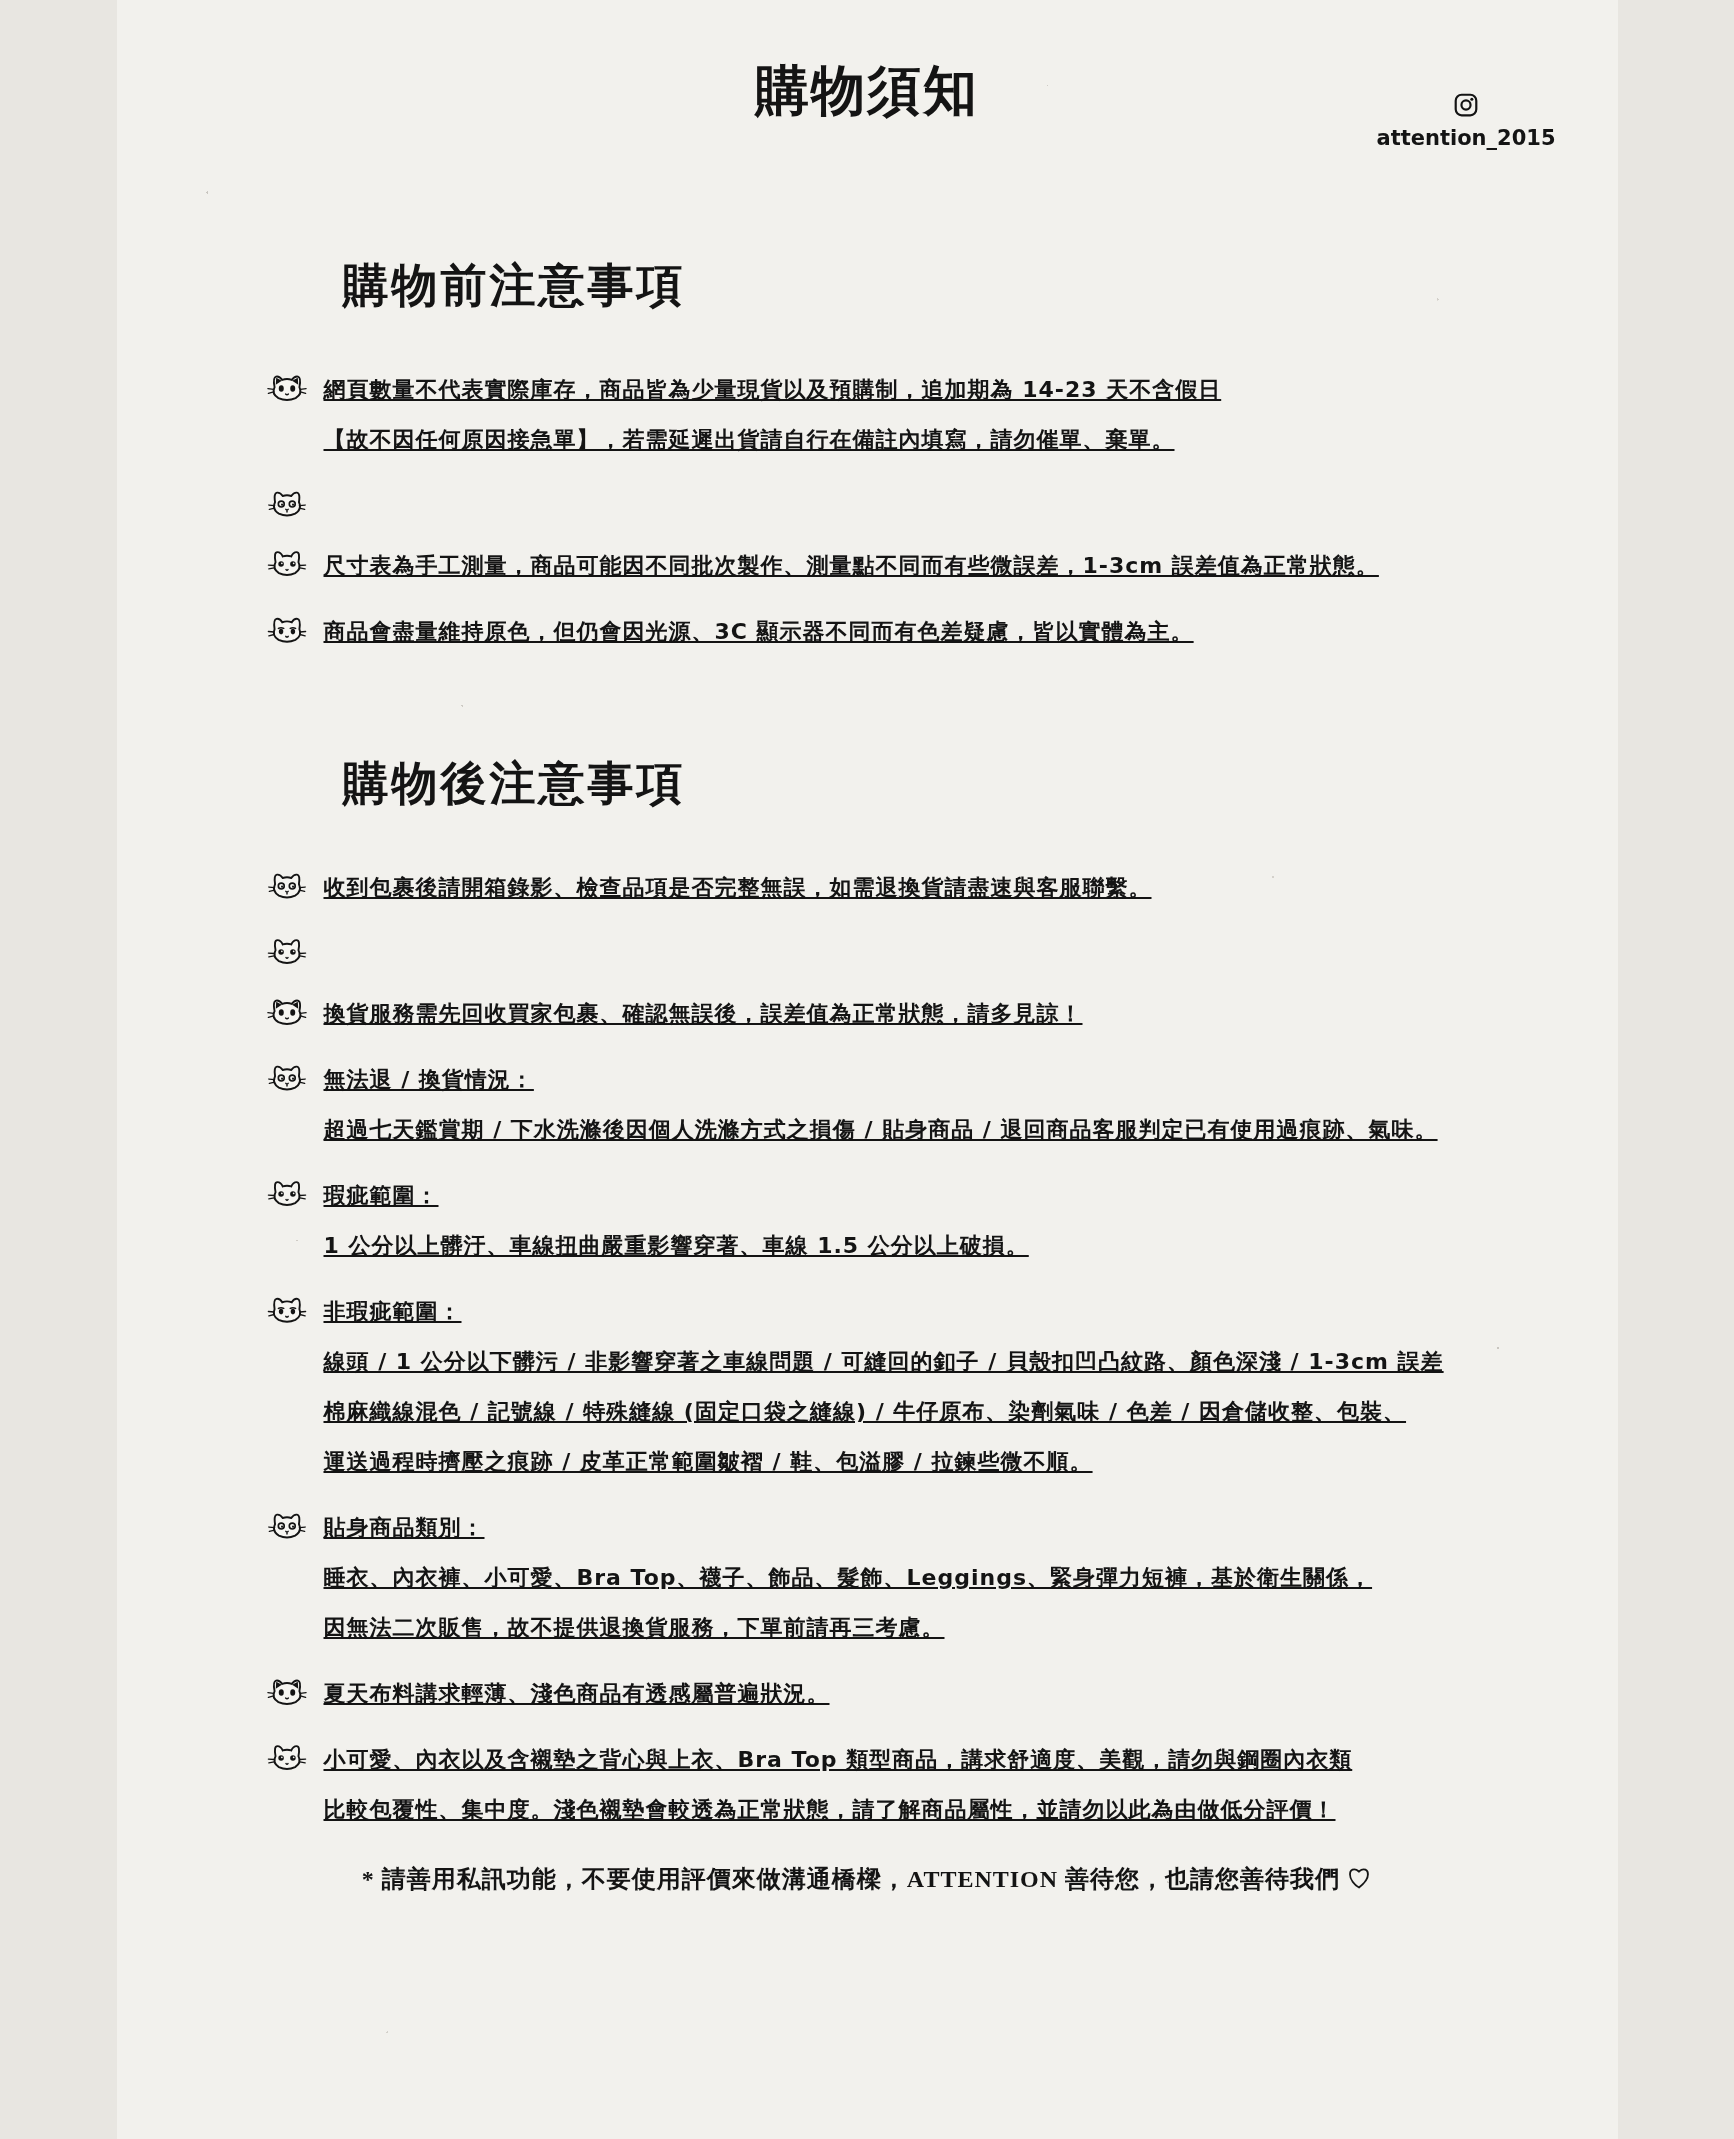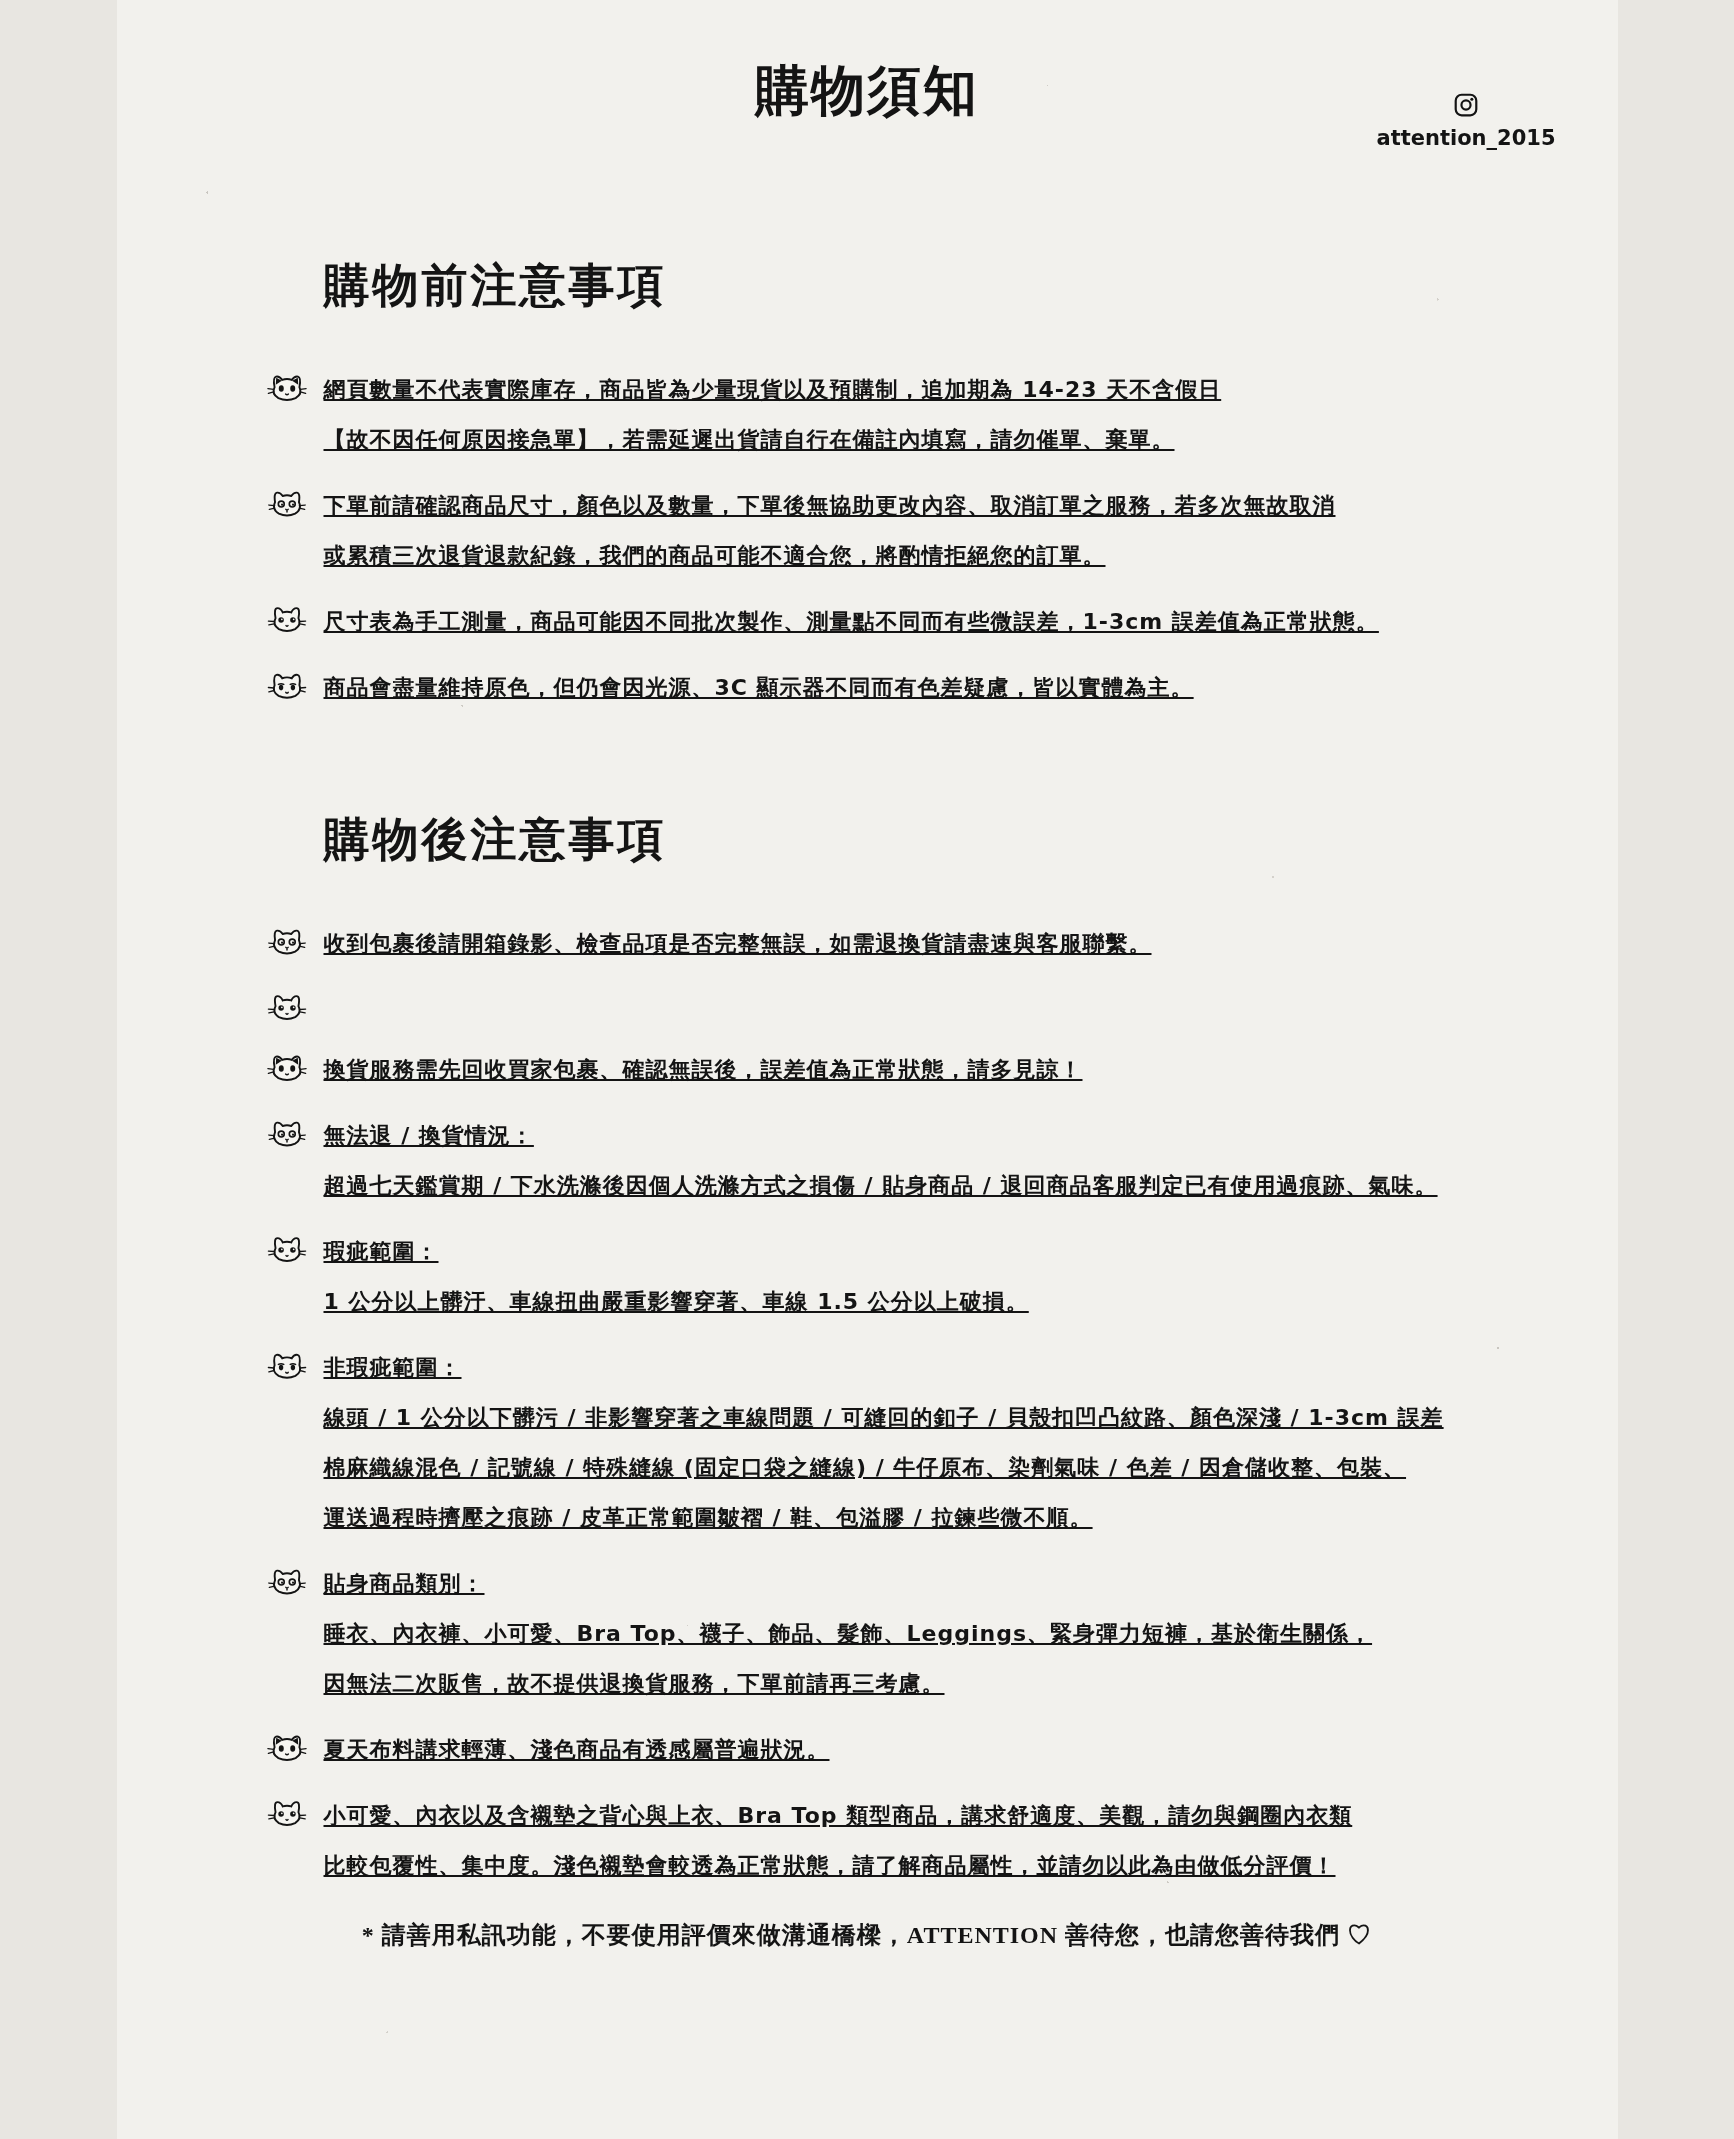--- a/index.html
+++ b/index.html
@@ -39,21 +39,21 @@
     display: flex;
     align-items: center;
     gap: 8px;
     font-size: 21px;
     font-weight: 700;
     flex-direction: column;
   }
   .ig-badge svg { display: block; }
   .content { padding: 0 60px 0 149px; }
   .section-heading {
-    margin-left: 58px;
+    margin-left: 77px;
     margin-top: 127px;
     margin-bottom: 48px;
     font-size: 46px;
     font-weight: 900;
     letter-spacing: 3px;
   }
   .section-heading.second { margin-top: 96px; }
   .bullet {
     display: flex;
     align-items: flex-start;
@@ -153,22 +153,20 @@
         </span>
       <p class="btext">網頁數量不代表實際庫存，商品皆為少量現貨以及預購制，追加期為 14-23 天不含假日
 【故不因任何原因接急單】，若需延遲出貨請自行在備註內填寫，請勿催單、棄單。</p>
     </div>
     <div class="bullet">
       <span class="cat">
           <svg viewBox="0 0 42 38" width="42" height="38">
             <use href="#cat-b"></use>
           </svg>
         </span>
-      <p class="btext">下單前請確認商品尺寸，顏色以及數量，下單後無協助更改內容、取消訂單之服務，若多次無故取消
-或累積三次退貨退款紀錄，我們的商品可能不適合您，將酌情拒絕您的訂單。</p>
     </div>
     <div class="bullet">
       <span class="cat">
           <svg viewBox="0 0 42 38" width="42" height="38">
             <use href="#cat-c"></use>
           </svg>
         </span>
       <p class="btext">尺寸表為手工測量，商品可能因不同批次製作、測量點不同而有些微誤差，1-3cm 誤差值為正常狀態。</p>
     </div>
     <div class="bullet">

